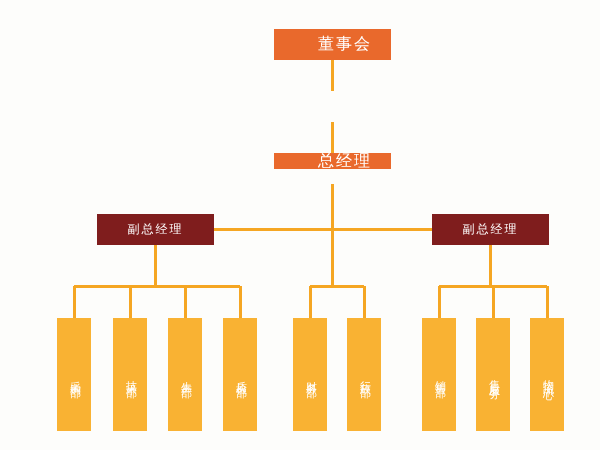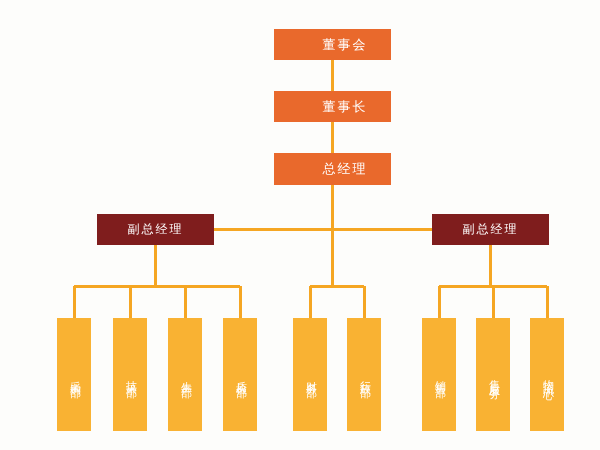--- a/index.html
+++ b/index.html
@@ -29,21 +29,21 @@
     position: absolute;
     box-sizing: border-box;
     display: flex;
     align-items: center;
     justify-content: center;
     color: #ffffff;
     letter-spacing: 2px;
   }
   .node.level-top {
     background: #e9692c;
-    font-size: 13px;
+    font-size: 16px;
     padding-left: 25px;
   }
   .node.level-mid {
     background: #7f1d1d;
     font-size: 12px;
   }
   .node.level-dept {
     background: #f9b233;
     font-size: 11px;
     writing-mode: vertical-rl;
@@ -91,25 +91,22 @@
       <line x1="439" y1="286" x2="439" y2="318"></line>
       <line x1="493" y1="286" x2="493" y2="318"></line>
       <line x1="547" y1="286" x2="547" y2="318"></line>
     </g>
   </svg>
 
   <div class="node level-top" style="left:274px; top:29px; width:117px; height:31px;">
     <span class="node-label">董事会</span>
   </div>
 
-  <div class="node level-top" style="left:274px; top:91px; width:117px; height:31px;">
-    <span class="node-label">董事长</span>
-  </div>
 
-  <div class="node level-top" style="left:274px; top:153px; width:117px; height:32px;">
+  <div class="node level-top" style="left:274px; top:153px; width:117px; height:16px;">
     <span class="node-label">总经理</span>
   </div>
 
   <div class="node level-mid" style="left:97px; top:214px; width:117px; height:31px;">
     <span class="node-label">副总经理</span>
   </div>
 
   <div class="node level-mid" style="left:432px; top:214px; width:117px; height:31px;">
     <span class="node-label">副总经理</span>
   </div>

